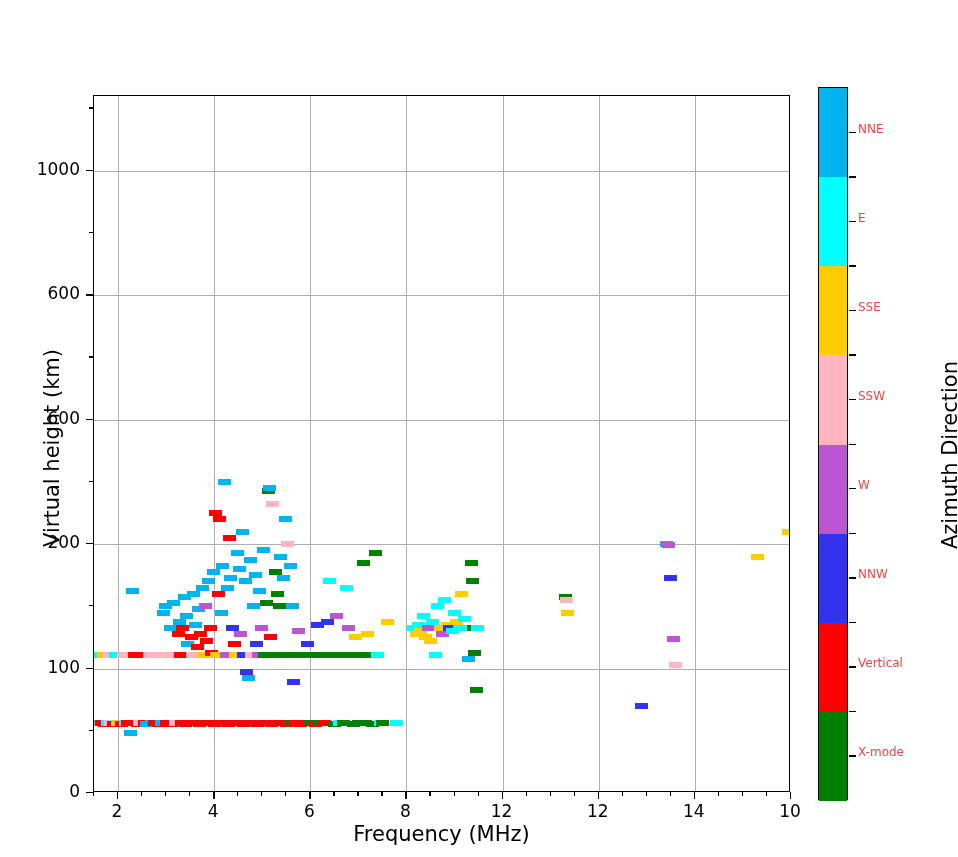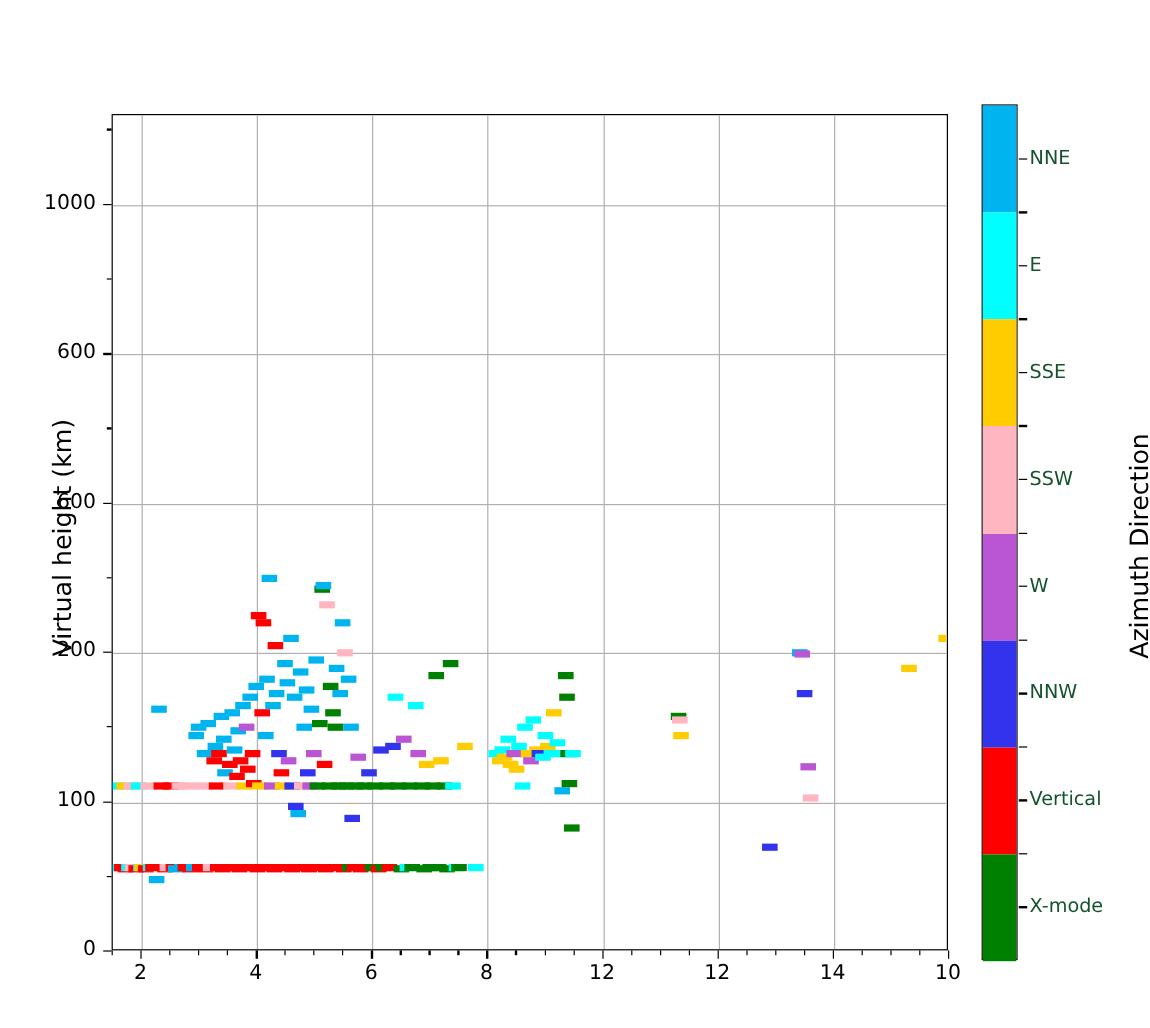--- a/index.html
+++ b/index.html
@@ -150,22 +150,22 @@
   .cbar-tick {
     position: absolute;
     left: 849px;
     width: 7px;
     height: 1.4px;
     background: #000000;
   }
   .cbar-label {
     position: absolute;
     left: 858px;
-    font-size: 16px;
-    color: #14532d;
+    font-size: 12px;
+    color: #ef4444;
     white-space: nowrap;
   }
   #cbar-title {
     position: absolute;
     left: 700px;
     top: 443px;
     width: 500px;
     text-align: center;
     font-size: 21px;
     color: #000000;
@@ -465,20 +465,21 @@
       <div class="tick-y-major" style="top: 169.679px;"></div>
       <div class="ticklabel-y" style="top: 158.679px;">1000</div>
       <div class="tick-y-minor" style="top: 729.768px;"></div>
       <div class="tick-y-minor" style="top: 605.304px;"></div>
       <div class="tick-y-minor" style="top: 480.839px;"></div>
       <div class="tick-y-minor" style="top: 356.375px;"></div>
       <div class="tick-y-minor" style="top: 231.911px;"></div>
       <div class="tick-y-minor" style="top: 107.446px;"></div>
     </div>
 
+  <div id="xlabel">Frequency (MHz)</div>
   <div id="ylabel">Virtual height (km)</div>
 
   <div id="colorbar">
       <div class="cbar-seg" style="top: 0px; height: 89.125px; background: rgb(0, 180, 240);"></div>
       <div class="cbar-seg" style="top: 89.125px; height: 89.125px; background: rgb(0, 255, 255);"></div>
       <div class="cbar-seg" style="top: 178.25px; height: 89.125px; background: rgb(255, 204, 0);"></div>
       <div class="cbar-seg" style="top: 267.375px; height: 89.125px; background: rgb(255, 182, 193);"></div>
       <div class="cbar-seg" style="top: 356.5px; height: 89.125px; background: rgb(186, 85, 211);"></div>
       <div class="cbar-seg" style="top: 445.625px; height: 89.125px; background: rgb(51, 51, 238);"></div>
       <div class="cbar-seg" style="top: 534.75px; height: 89.125px; background: rgb(255, 0, 0);"></div>

